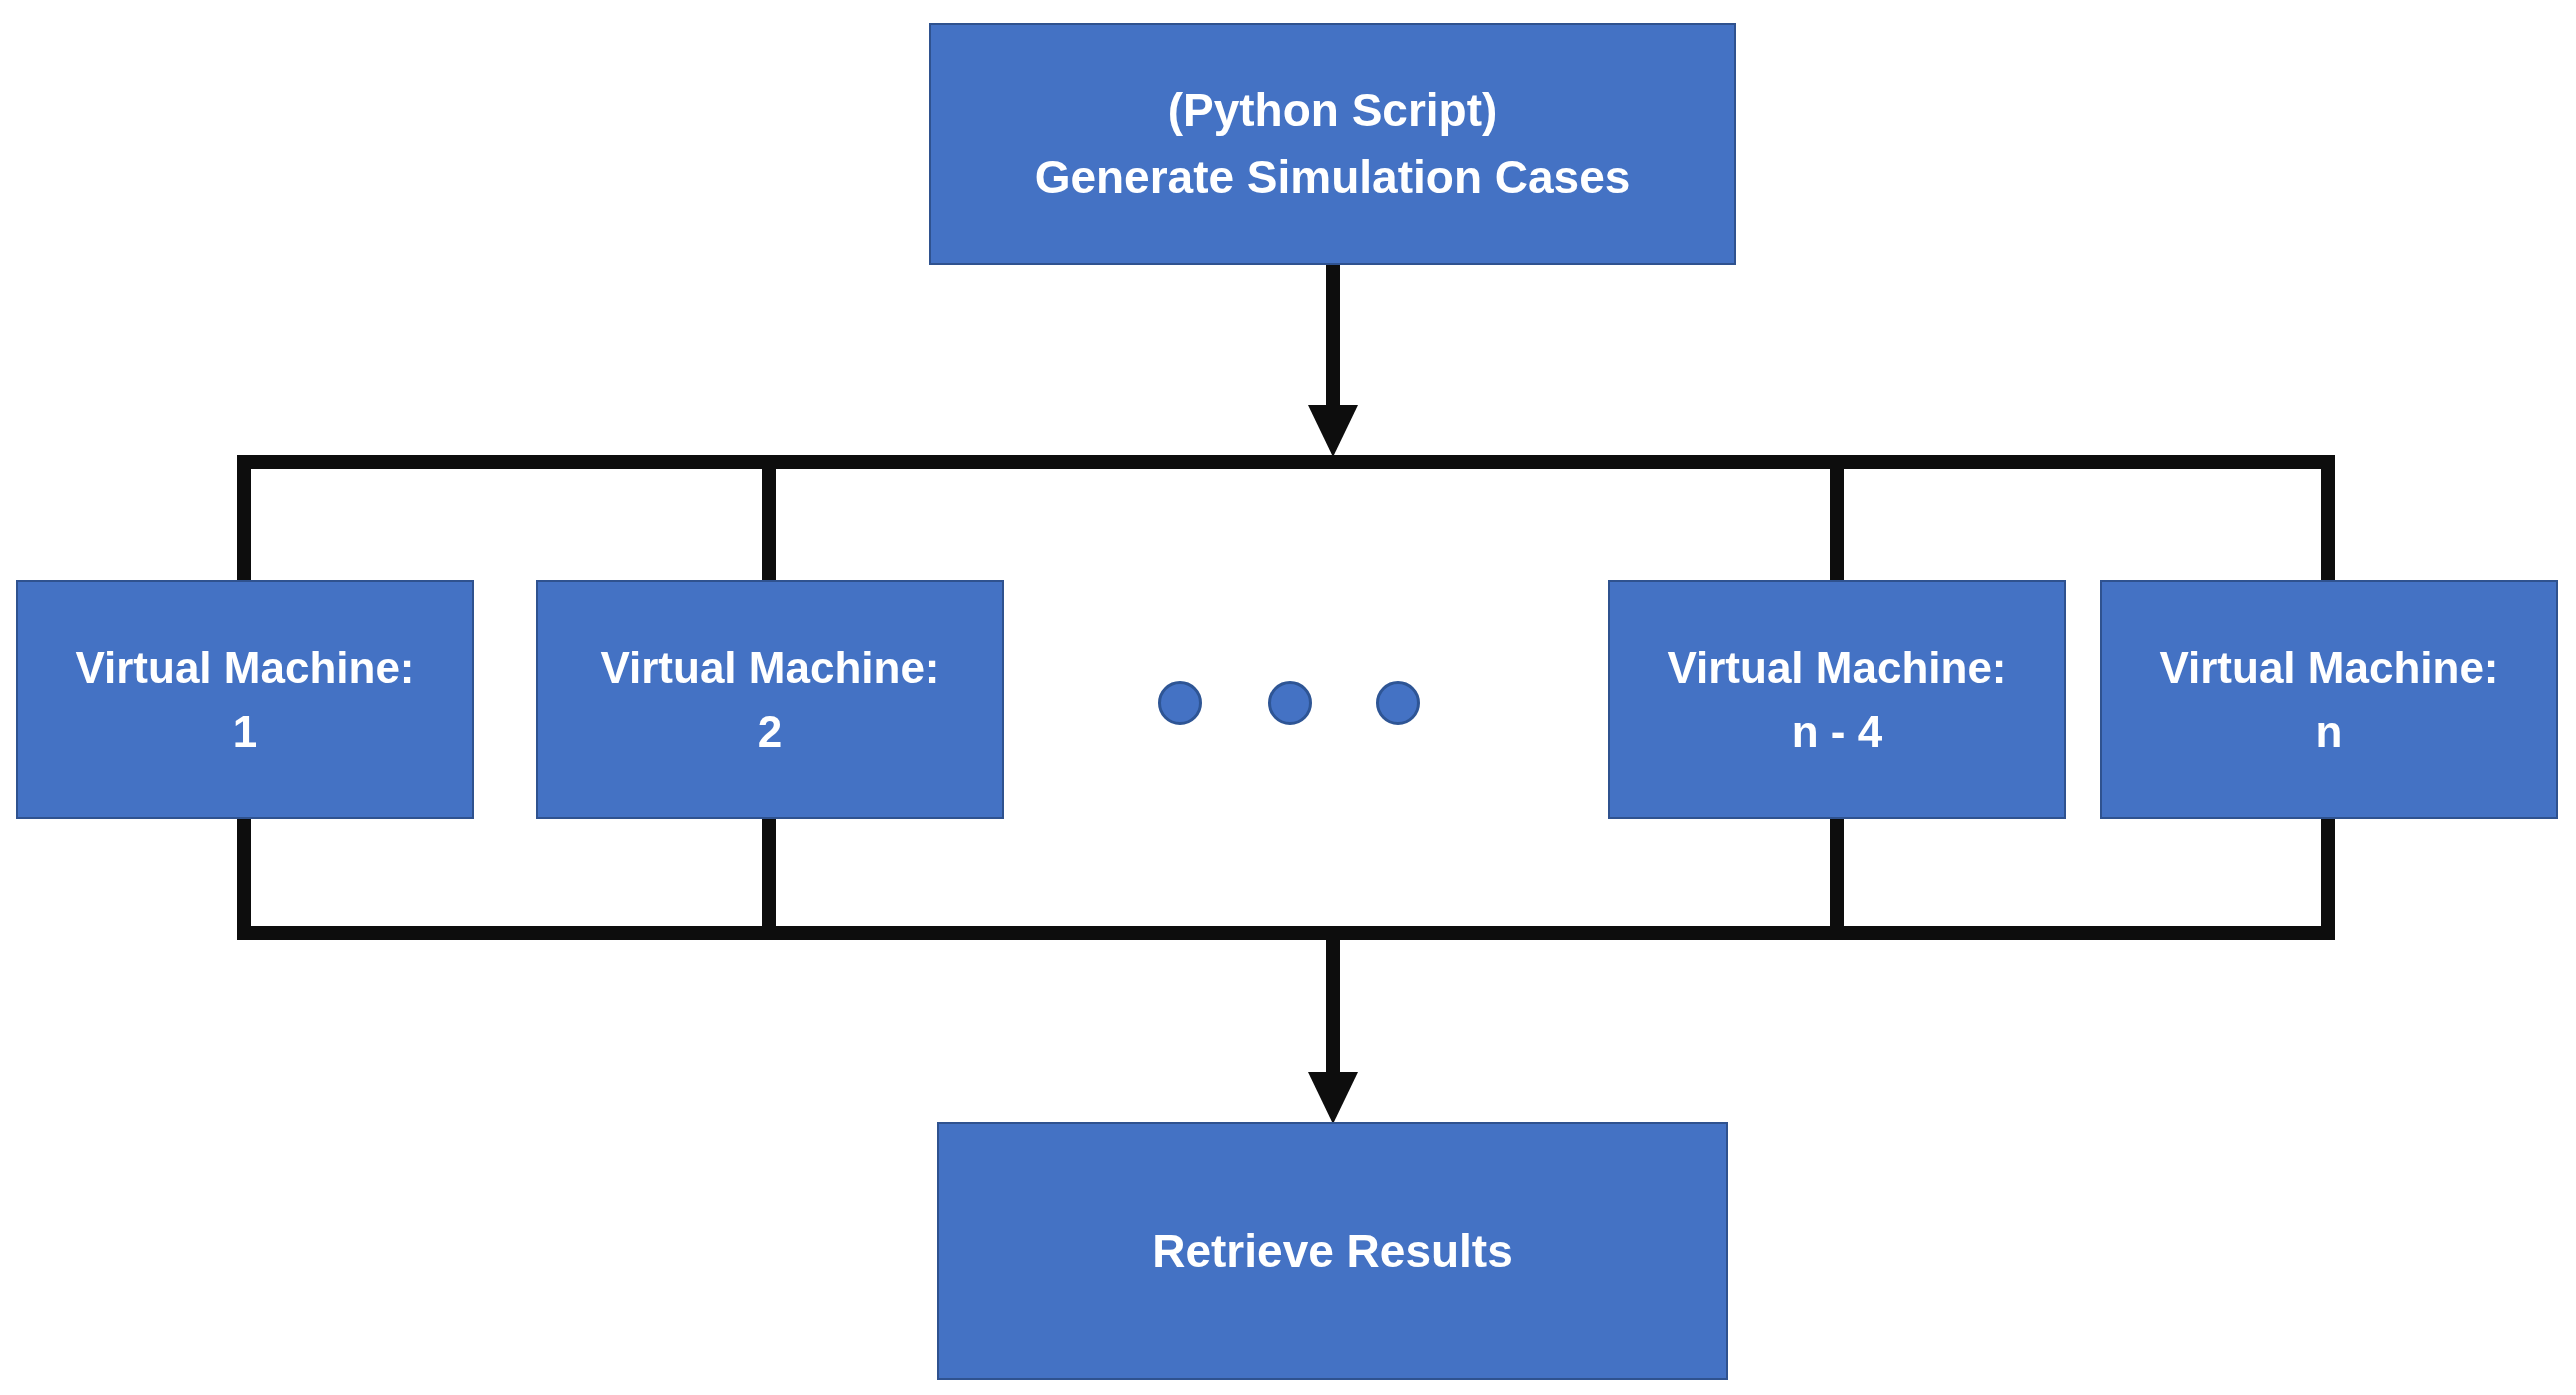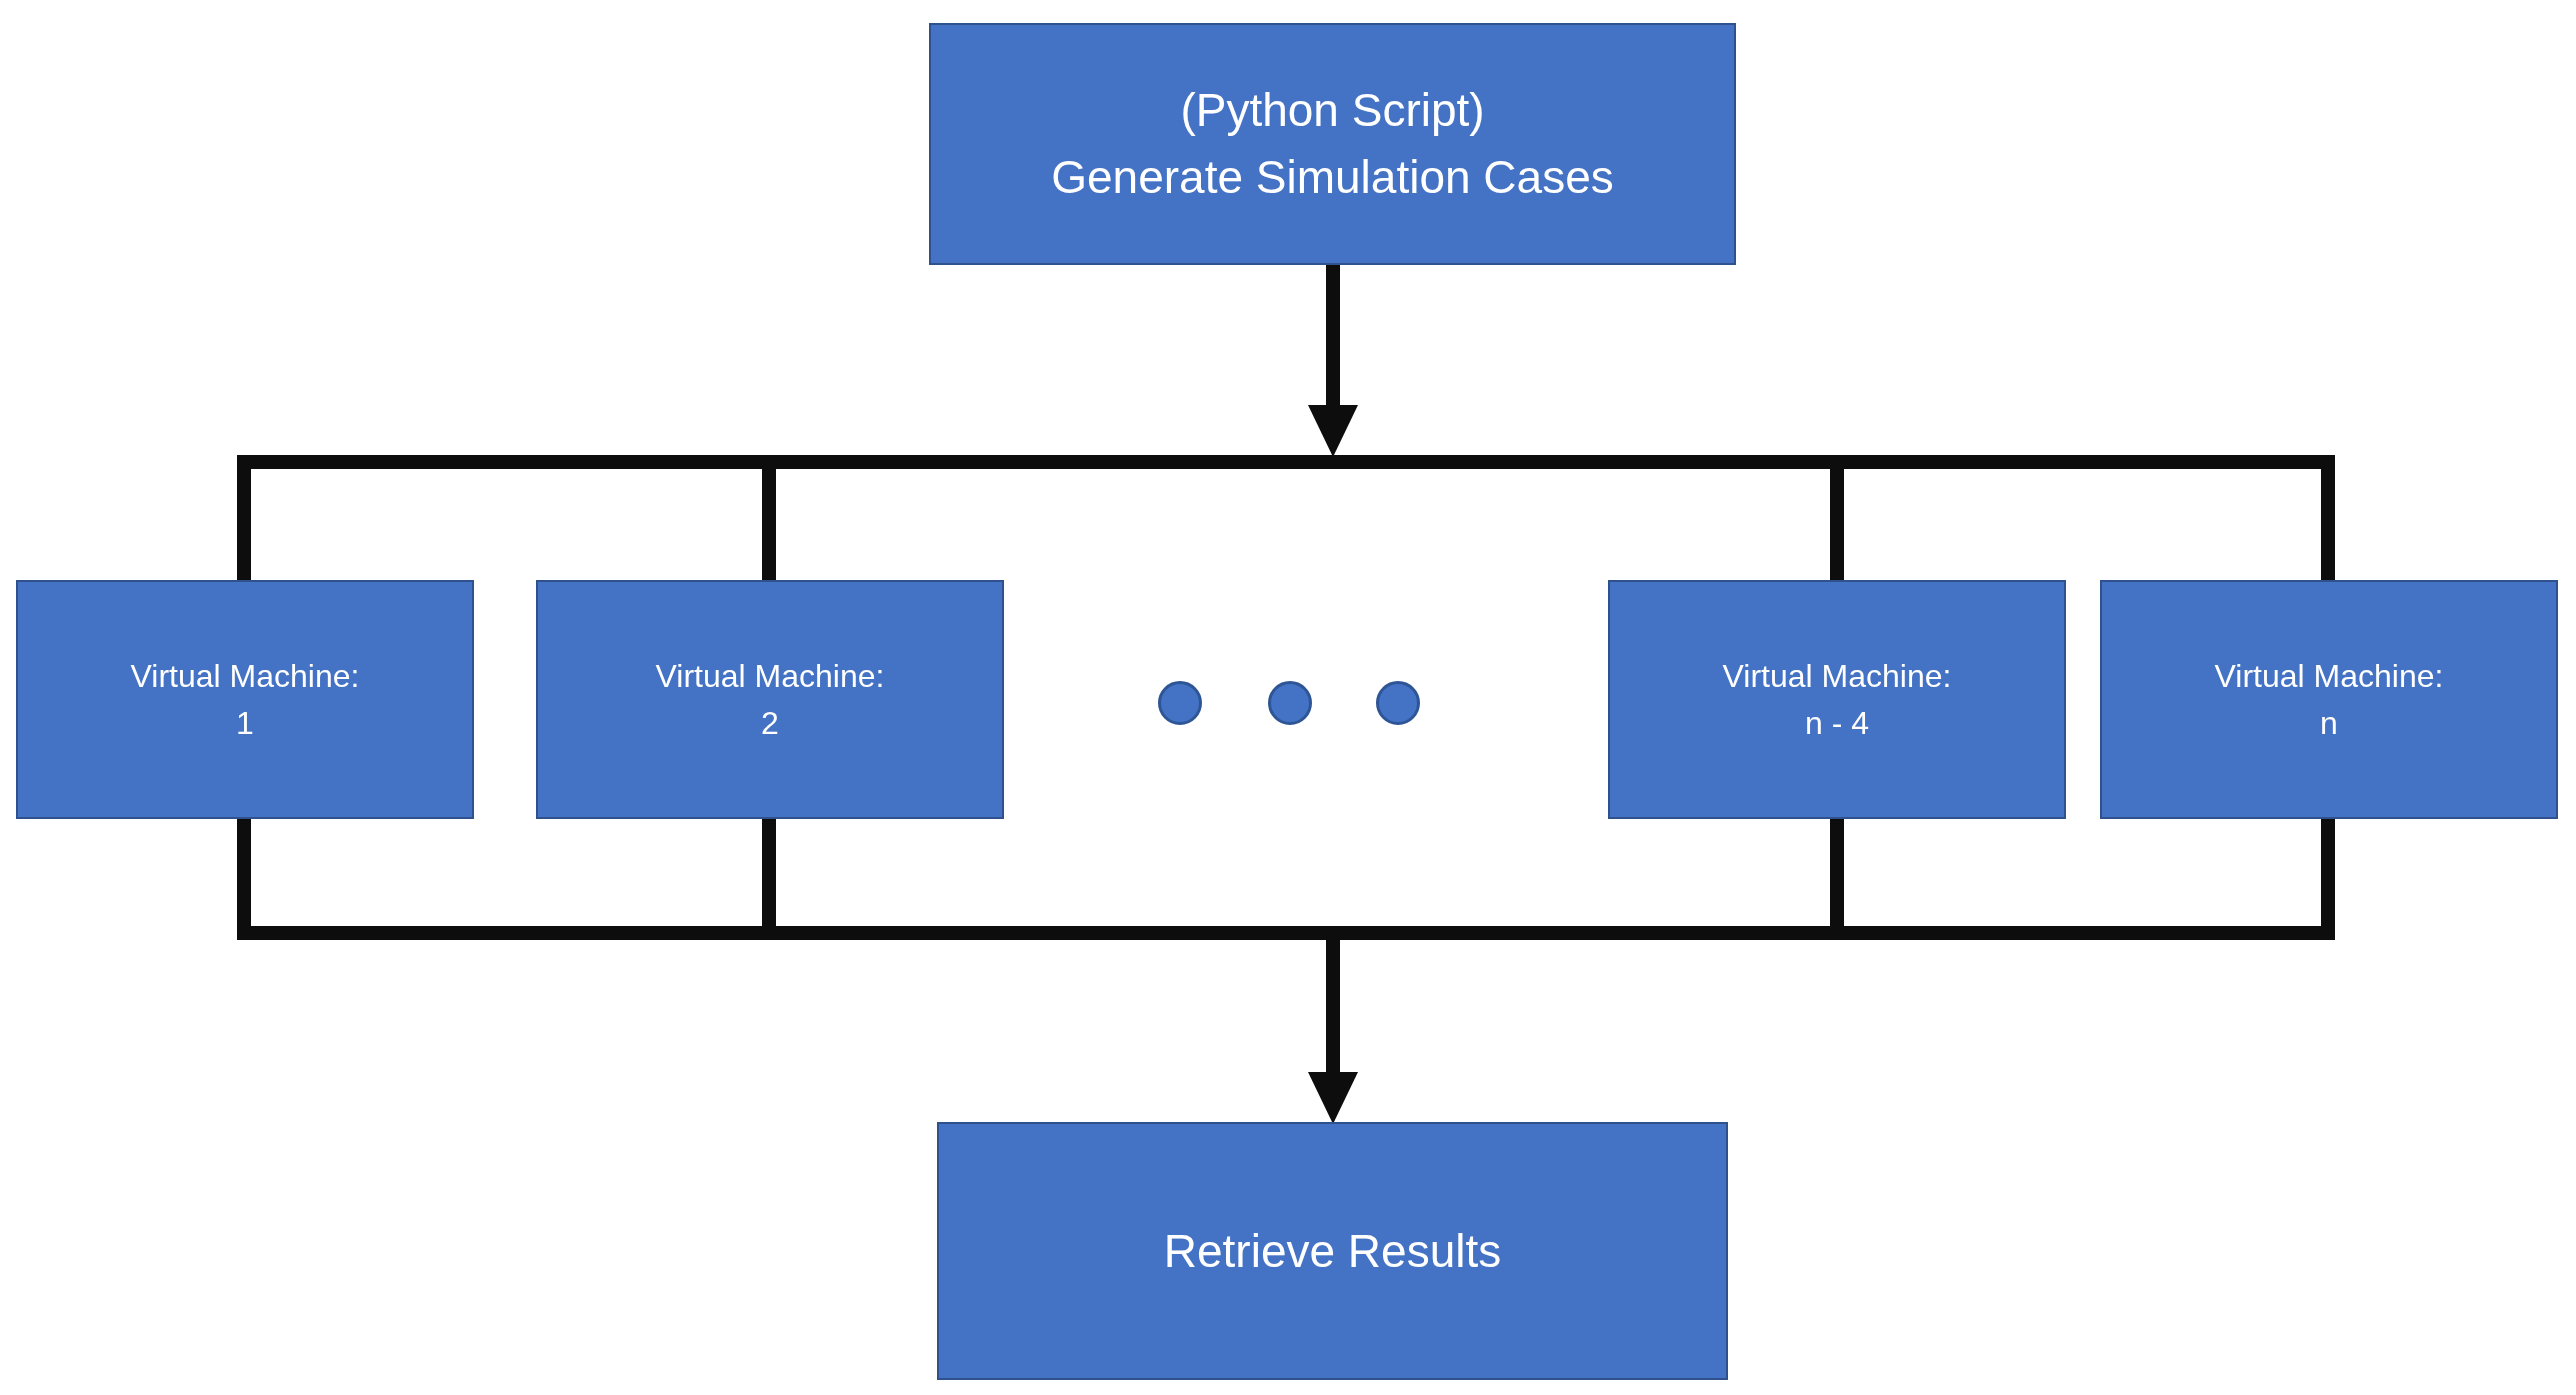--- a/index.html
+++ b/index.html
@@ -17,23 +17,23 @@
     border: 2.7px solid #2F528F;
     box-sizing: border-box;
     color: #ffffff;
     display: flex;
     flex-direction: column;
     align-items: center;
     justify-content: center;
     text-align: center;
     z-index: 2;
   }
-  .node .line { line-height: 1.45; white-space: nowrap; }
+  .node .line { line-height: 1.45; white-space: nowrap; font-weight: bold; }
   .node-top  { font-size: 46px; }
-  .node-vm   { font-size: 32px; }
+  .node-vm   { font-size: 44px; }
   .node-bottom { font-size: 46px; }
   .conn {
     position: absolute;
     background: #0D0D0D;
     z-index: 1;
   }
   .arrowhead {
     position: absolute;
     width: 0;
     height: 0;

